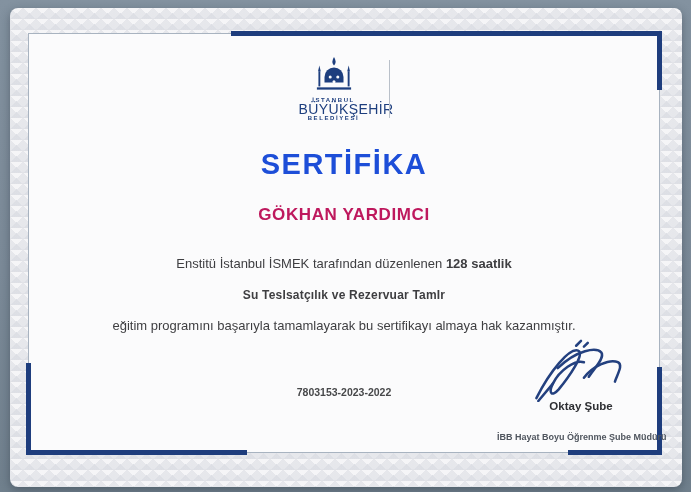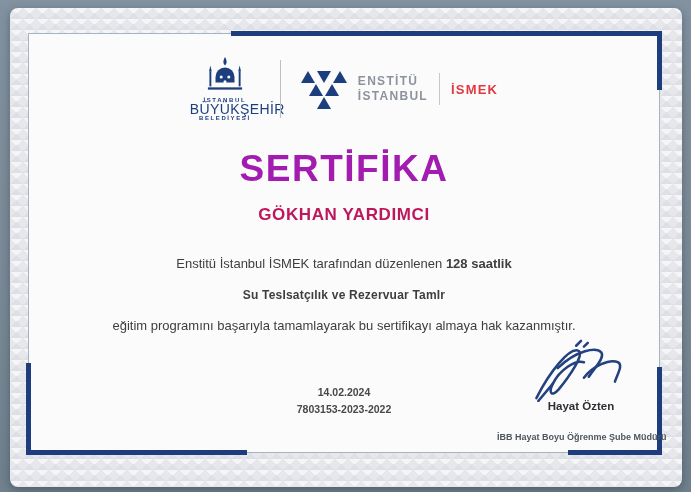--- a/index.html
+++ b/index.html
@@ -48,21 +48,21 @@
   .tri-icon{display:flex;flex-direction:column;align-items:center;}
   .tri-row{display:flex;gap:2px;margin-top:1px;}
   .tri{width:0;height:0;border-left:7px solid transparent;border-right:7px solid transparent;}
   .tri.up{border-bottom:12px solid #1d3e7e;}
   .tri.down{border-top:12px solid #1d3e7e;border-bottom:none;align-self:flex-start;margin-top:0;}
   .enstitu-txt{color:#8d939c;font-weight:bold;font-size:12px;letter-spacing:1.3px;line-height:15px;}
   .vdiv2{width:1px;height:32px;background:#c4c9cf;}
   .ismek{color:#e0393e;font-weight:bold;font-size:13px;letter-spacing:1.2px;}
 
   .title{position:absolute;top:114px;left:0;width:100%;text-align:center;
-    color:#a21caf;font-size:37px;font-weight:bold;letter-spacing:1.5px;}
+    color:#1d4ed8;font-size:29px;font-weight:bold;letter-spacing:1.5px;}
   .recipient{position:absolute;top:171px;left:0;width:100%;text-align:center;
     color:#be185d;font-size:17px;font-weight:bold;letter-spacing:.6px;}
 
   .bodytext{position:absolute;top:219px;left:0;width:100%;text-align:center;color:#3e3e41;}
   .line1{font-size:13px;margin:3px 0 17px 0;}
   .line1 b{font-weight:bold;}
   .line2{font-size:12px;font-weight:bold;margin:16px 0 16px 0;letter-spacing:.2px;}
   .line3{font-size:13px;margin:4px;}
 
   .meta{position:absolute;top:352px;left:0;width:100%;text-align:center;color:#47484a;}
@@ -102,67 +102,44 @@
             <rect x="34.4" y="16" width="2" height="16"></rect>
             <rect x="2" y="33" width="36" height="2.4"></rect>
           </svg>
           <div class="ibb-l1">İSTANBUL</div>
           <div class="ibb-l2">BÜYÜKŞEHİR</div>
           <div class="ibb-l3">BELEDİYESİ</div>
         </div>
 
         <div class="vdiv"></div>
 
-        <div class="enstitu">
-          <div class="tri-icon">
-            <div class="tri-row">
-                <span class="tri up"></span>
-                <span class="tri down"></span>
-                <span class="tri up"></span>
-              </div>
-            <div class="tri-row">
-                <span class="tri up"></span>
-                <span class="tri up"></span>
-              </div>
-            <div class="tri-row">
-                <span class="tri up"></span>
-              </div>
-          </div>
-          <div class="enstitu-txt">
-            <div>ENSTİTÜ</div>
-            <div>İSTANBUL</div>
-          </div>
-          <div class="vdiv2"></div>
-          <div class="ismek">İSMEK</div>
-        </div>
       </div>
 
       <div class="title">SERTİFİKA</div>
 
       <div class="recipient">GÖKHAN YARDIMCI</div>
 
       <div class="bodytext">
         <p class="line1"><span>Enstitü İstanbul İSMEK tarafından düzenlenen </span><b>128 saatlik</b></p>
         <p class="line2">Su TesIsatçılık ve Rezervuar TamIr</p>
         <p class="line3">eğitim programını başarıyla tamamlayarak bu sertifikayı almaya hak kazanmıştır.</p>
       </div>
 
       <div class="meta">
-        <div class="meta-date">14.02.2024</div>
         <div class="meta-no">7803153-2023-2022</div>
       </div>
 
       <div class="sig">
         <svg width="118" height="64" viewBox="0 0 120 66" fill="none" stroke="#23407f" stroke-width="2.6" stroke-linecap="round">
           <path d="M14 62 C 28 34, 48 10, 57 13 C 65 16, 46 42, 37 53 C 30 61, 26 57, 31 47 C 38 33, 54 22, 63 25"></path>
           <path d="M36 31 C 56 12, 76 9, 81 15 C 85 21, 72 33, 68 40"></path>
           <path d="M63 41 C 72 29, 90 21, 98 25 C 104 28, 97 38, 95 45"></path>
           <path d="M55 8 l5 -5"></path>
           <path d="M63 9 l4 -4"></path>
           <path d="M31 47 L16 65"></path>
         </svg>
-        <div class="sig-name">Hayat Özten</div>
+        <div class="sig-name">Oktay Şube</div>
         <div class="sig-title">İBB Hayat Boyu Öğrenme Şube Müdürü</div>
       </div>
 
     </div>
   </div>
 </div>
 
 </body></html>

